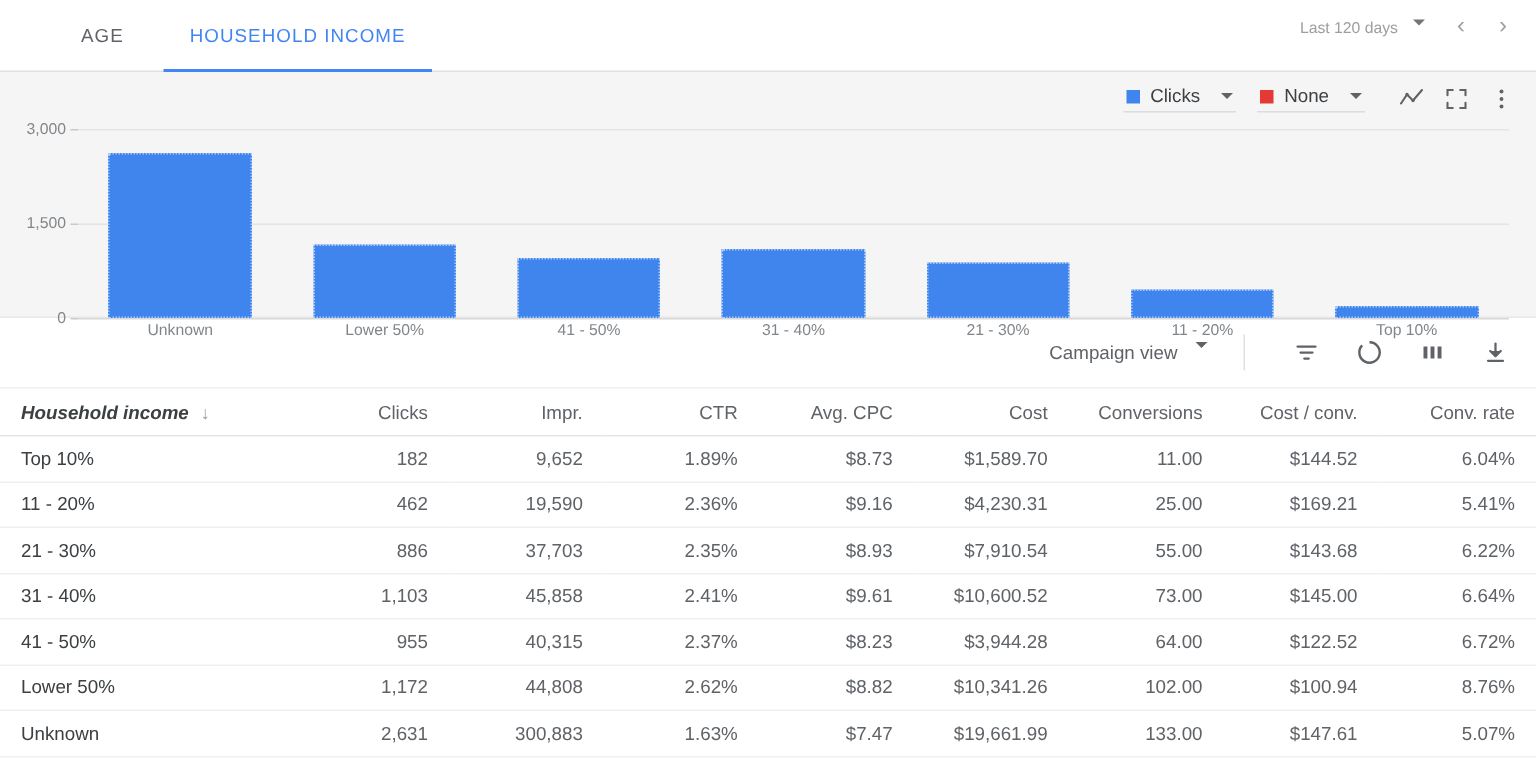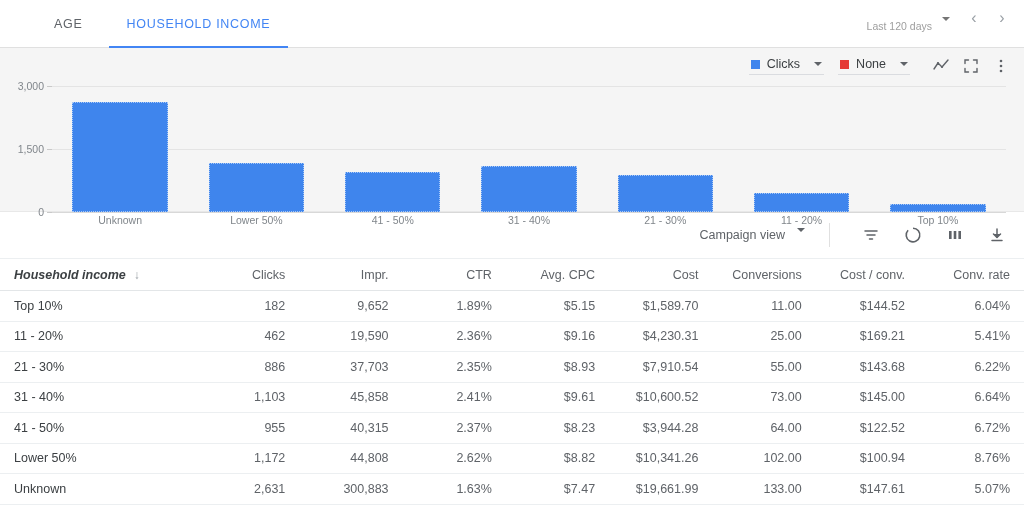--- a/index.html
+++ b/index.html
@@ -41,21 +41,21 @@
     width: 0; height: 0;
     border-left: 4px solid transparent;
     border-right: 4px solid transparent;
     border-top: 4px solid #757575;
     vertical-align: middle;
   }
 
   
   .daterange {
     position: absolute; right: 8px; top: 4px;
-    display: flex; align-items: flex-end; gap: 0;
+    display: flex; align-items: center; gap: 0;
   }
   .dr-text { padding-right: 6px; }
   .dr-label { font-size: 10.5px; color: #9e9e9e; line-height: 14px; }
   .dr-value {
     font-size: 13px; color: #3c4043; line-height: 18px;
     border-bottom: 1px dotted #dadce0;
     padding-bottom: 3px; padding-right: 4px;
     white-space: nowrap;
   }
   .dr-caret { padding: 0 10px 6px 4px; }
@@ -336,21 +336,21 @@
           <th class="c-m"><span>Cost / conv.</span></th>
           <th class="c-last"><span>Conv. rate</span></th>
         </tr>
     </thead>
     <tbody id="tbody">
         <tr>
           <td class="first c-first">Top 10%</td>
           <td class="c-m">182</td>
           <td class="c-m">9,652</td>
           <td class="c-m">1.89%</td>
-          <td class="c-m">$5.15</td>
+          <td class="c-m">$8.73</td>
           <td class="c-m">$1,589.70</td>
           <td class="c-m">11.00</td>
           <td class="c-m">$144.52</td>
           <td class="c-last">6.04%</td>
         </tr>
         <tr>
           <td class="first c-first">11 - 20%</td>
           <td class="c-m">462</td>
           <td class="c-m">19,590</td>
           <td class="c-m">2.36%</td>

